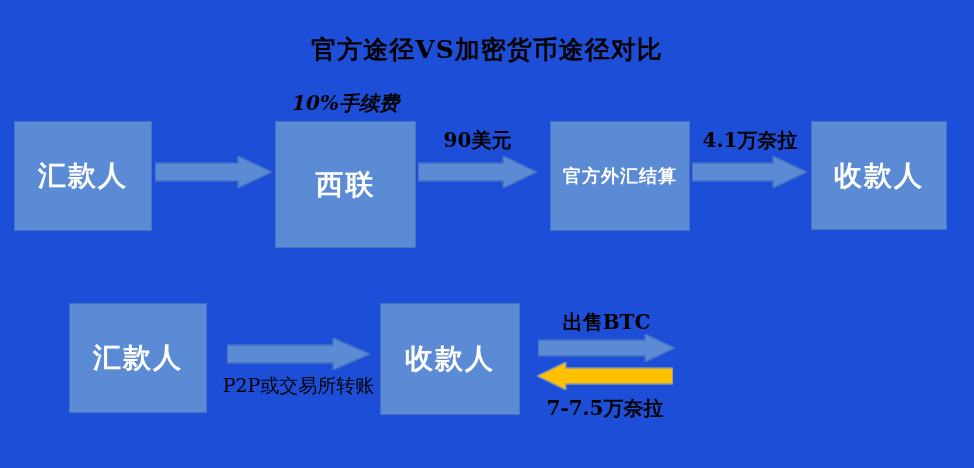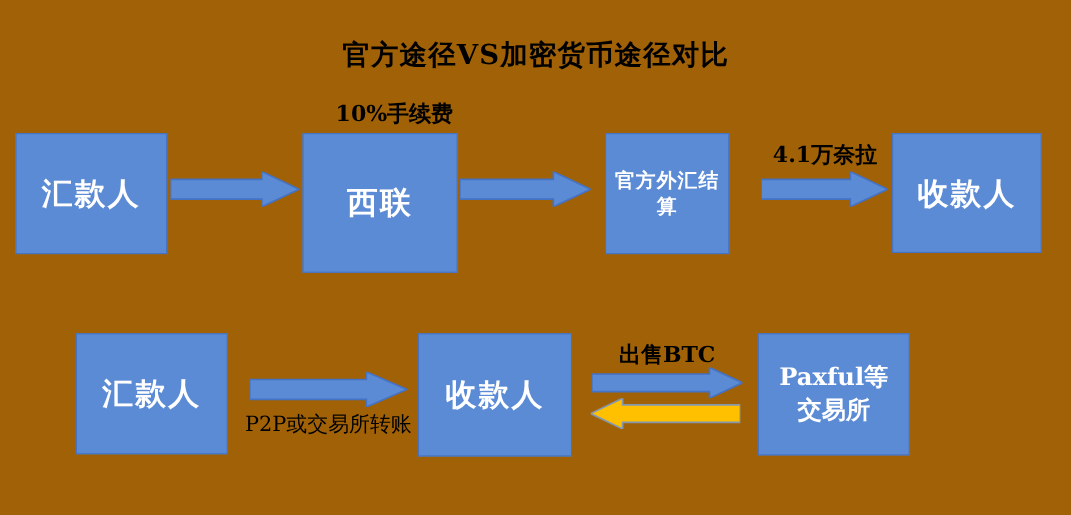--- a/index.html
+++ b/index.html
@@ -1,19 +1,19 @@
 <!DOCTYPE html>
 <html><head>
 <meta charset="utf-8">
 <style>
   html,body{margin:0;padding:0;background:#ffffff;}
   .canvas{
     position:relative;
     width:974px;height:468px;
-    background:#a16207;
+    background:#1d4ed8;
     font-family:"DejaVu Serif","Liberation Serif",serif;
     overflow:hidden;
   }
   .abs{position:absolute;}
   .title{
     left:0;top:33px;width:974px;
     text-align:center;
     font-size:25px;font-weight:bold;color:#000000;
     letter-spacing:1px;
   }
@@ -43,35 +43,36 @@
   .arrow-yellow polygon{fill:#FFC000;stroke:#8496B0;stroke-width:1.5;}
   svg{display:block;}
 </style>
 </head>
 <body>
 
 <div class="canvas">
 
   <div class="abs title">官方途径VS加密货币途径对比</div>
 
-  <div class="abs flow-label" style="left:288px;top:90px;width:141px;">10%手续费</div>
+  <div class="abs flow-label" style="left:275px;top:90px;width:141px;font-style:italic;">10%手续费</div>
 
   <div class="abs node node-lg" style="left:14px;top:121px;width:138px;height:110px;">汇款人</div>
 
   <svg class="abs arrow-blue" style="left:155px;top:156px;" width="117" height="32" viewBox="0 0 117 32">
     <polygon points="0,7 83,7 83,0 117,16 83,32 83,25 0,25"></polygon>
   </svg>
 
   <div class="abs node node-lg" style="left:275px;top:121px;width:141px;height:127px;">西联</div>
 
+  <div class="abs flow-label" style="left:418px;top:127px;width:119px;">90美元</div>
   <svg class="abs arrow-blue" style="left:418px;top:156px;" width="119" height="32" viewBox="0 0 119 32">
     <polygon points="0,7 85,7 85,0 119,16 85,32 85,25 0,25"></polygon>
   </svg>
 
-  <div class="abs node node-sm" style="left:550px;top:121px;width:113px;height:110px;">官方外汇结算</div>
+  <div class="abs node node-sm" style="left:550px;top:121px;width:140px;height:110px;">官方外汇结算</div>
 
   <div class="abs flow-label" style="left:680px;top:127px;width:140px;">4.1万奈拉</div>
   <svg class="abs arrow-blue" style="left:692px;top:156px;" width="115" height="32" viewBox="0 0 115 32">
     <polygon points="0,7 81,7 81,0 115,16 81,32 81,25 0,25"></polygon>
   </svg>
 
   <div class="abs node node-lg" style="left:811px;top:121px;width:136px;height:109px;">收款人</div>
 
   <div class="abs node node-lg" style="left:69px;top:303px;width:138px;height:110px;">汇款人</div>
 
@@ -83,16 +84,16 @@
   <div class="abs node node-lg" style="left:380px;top:303px;width:140px;height:112px;">收款人</div>
 
   <div class="abs flow-label" style="left:538px;top:309px;width:137px;">出售BTC</div>
   <svg class="abs arrow-blue" style="left:538px;top:334px;" width="137" height="28" viewBox="0 0 137 28">
     <polygon points="0,6 107,6 107,0 137,14 107,28 107,22 0,22"></polygon>
   </svg>
 
   <svg class="abs arrow-yellow" style="left:537px;top:362px;" width="136" height="28" viewBox="0 0 136 28">
     <polygon points="136,6 29,6 29,0 0,14 29,28 29,22 136,22"></polygon>
   </svg>
+  <div class="abs flow-label" style="left:537px;top:395px;width:136px;">7-7.5万奈拉</div>
 
-  <div class="abs node node-md" style="left:689px;top:303px;width:138px;height:111px;">Paxful等交易所</div>
 
 </div>
 
 </body></html>

